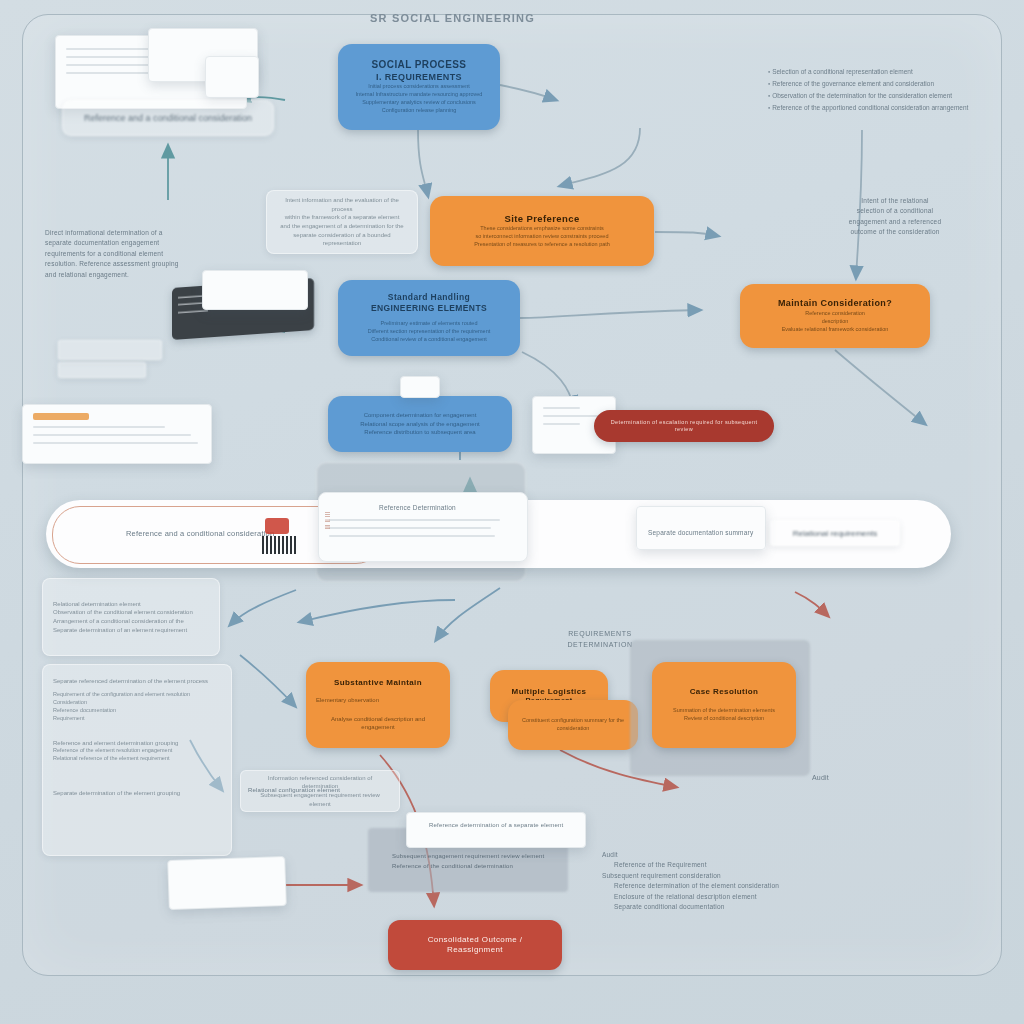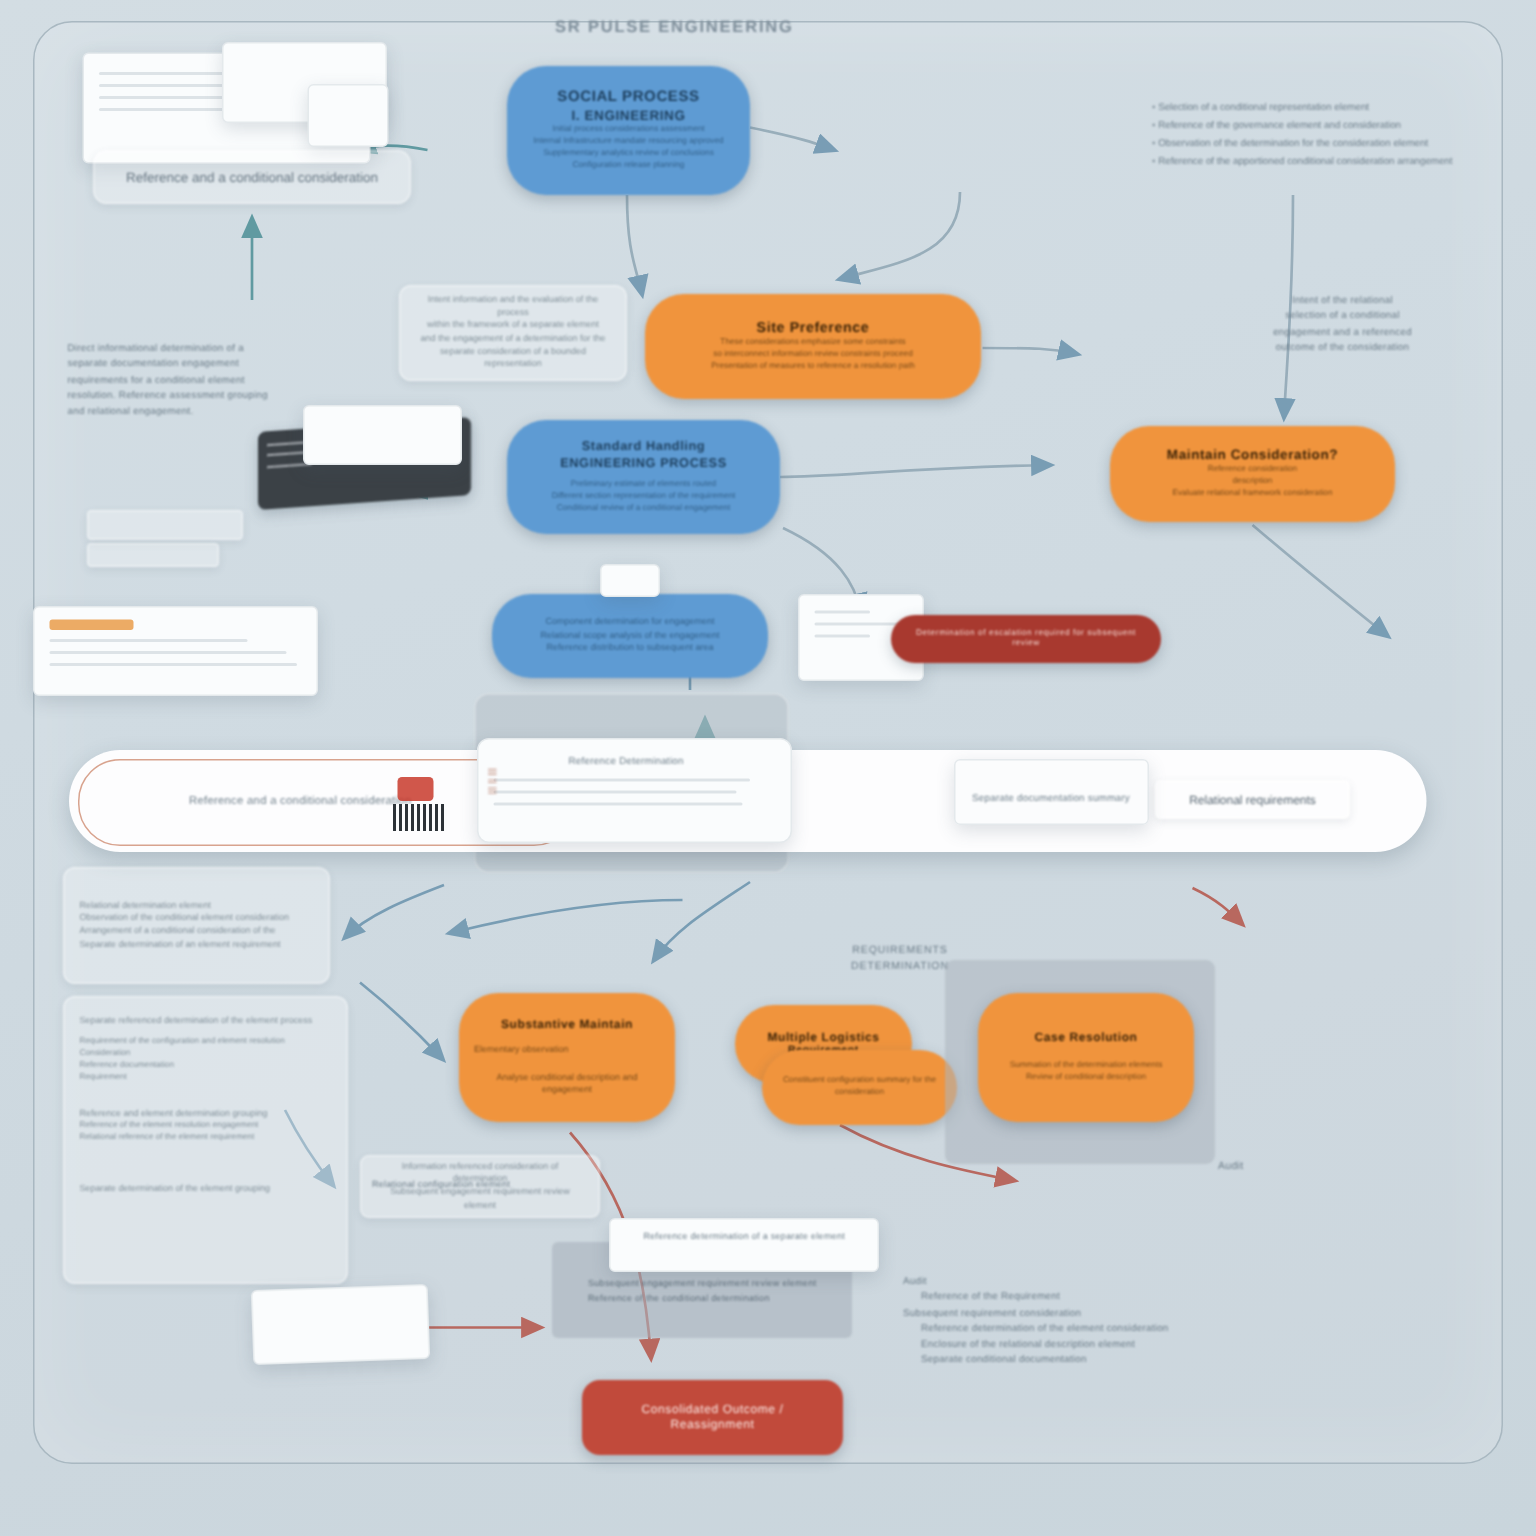--- a/index.html
+++ b/index.html
@@ -15,21 +15,21 @@
     background:linear-gradient(160deg,#d3dde3 0%,#cfdae1 35%,#ccd7de 70%,#c9d5dc 100%);
   }
   .frame{
     position:absolute;left:22px;top:14px;width:978px;height:960px;
     border:1.5px solid #a9b8c1;border-radius:26px;
     background:rgba(255,255,255,0.04);
     box-shadow:inset 0 0 60px rgba(255,255,255,0.18);
   }
   
   .node{
-    position:absolute;border-radius:26px;
+    position:absolute;border-radius:14px;
     display:flex;flex-direction:column;align-items:center;justify-content:center;
     text-align:center;padding:8px 12px;box-sizing:border-box;
     box-shadow:0 3px 9px rgba(60,80,95,0.28);
     filter:blur(0.55px);
   }
   .node .t{font-weight:bold;letter-spacing:.4px;line-height:1.25;}
   .node .s{line-height:1.45;opacity:.72;}
   .blue{background:#5e9bd3;color:#1d3f5e;}
   .blue .s{color:#21496c;}
   .orange{background:#f0943d;color:#3a2206;}
@@ -117,37 +117,37 @@
       <path d="M795,592 C812,600 820,608 828,616" stroke="#b5554a" marker-end="url(#ah-red)"></path>
       <path d="M380,755 C420,800 430,850 434,905" stroke="#b5554a" marker-end="url(#ah-red)"></path>
       <path d="M560,750 C600,772 640,780 676,787" stroke="#b5554a" marker-end="url(#ah-red)"></path>
       <path d="M250,885 C300,885 330,885 360,885" stroke="#b5554a" marker-end="url(#ah-red)"></path>
       <path d="M190,740 C200,760 210,775 222,790" stroke="#6b93ad" marker-end="url(#ah-blue)"></path>
       <path d="M460,460 C460,445 460,438 460,430" stroke="#6b93ad" marker-end="url(#ah-blue)"></path>
       <path d="M470,512 C470,495 470,488 470,480" stroke="#4d8f96" marker-end="url(#ah-teal)"></path>
     </g>
   </svg>
 
-  <div class="title" style="left:370px;top:12px;font-size:11px;">SR PULSE ENGINEERING</div>
+  <div class="title" style="left:370px;top:12px;font-size:11px;">SR SOCIAL ENGINEERING</div>
 
   <div class="doc" style="left:55px;top:35px;width:190px;height:72px;">
     <div class="ln sh" style="margin-top:12px;"></div>
     <div class="ln md"></div>
     <div class="ln" style="width:80%;"></div>
     <div class="ln sh"></div>
   </div>
   <div class="doc" style="left:148px;top:28px;width:108px;height:52px;"></div>
   <div class="doc" style="left:205px;top:56px;width:52px;height:40px;"></div>
   <div class="band ghost" style="left:62px;top:100px;width:210px;height:34px;display:flex;align-items:center;justify-content:center;">
     <span style="font-size:9px;color:#63737f;">Reference and a conditional consideration</span>
   </div>
 
   <div class="node blue" style="left:338px;top:44px;width:162px;height:86px;">
     <div class="t" style="font-size:10px;">SOCIAL PROCESS</div>
-    <div class="t" style="font-size:9px;">I. ENGINEERING</div>
+    <div class="t" style="font-size:9px;">I. REQUIREMENTS</div>
     <div class="s" style="font-size:5.5px;">Initial process considerations assessment</div>
     <div class="s" style="font-size:5.5px;">Internal Infrastructure mandate resourcing approved</div>
     <div class="s" style="font-size:5.5px;">Supplementary analytics review of conclusions</div>
     <div class="s" style="font-size:5.5px;">Configuration release planning</div>
   </div>
 
 
   <div class="bullets" style="left:768px;top:66px;width:230px;font-size:6.5px;">
     <div>Selection of a conditional representation element</div>
     <div>Reference of the governance element and consideration</div>
@@ -187,21 +187,21 @@
   <div class="node dark" style="left:172px;top:283px;width:142px;height:52px;border-radius:5px;
               transform:skewY(-4deg);align-items:flex-start;justify-content:flex-start;padding:6px;">
     <div class="s" style="font-size:5px;">▬▬▬▬▬</div>
     <div class="s" style="font-size:5px;">▬▬▬▬▬▬▬▬</div>
     <div class="s" style="font-size:5px;">▬▬▬▬▬▬</div>
   </div>
   <div class="doc" style="left:202px;top:270px;width:104px;height:38px;"></div>
 
   <div class="node blue" style="left:338px;top:280px;width:182px;height:76px;">
     <div class="t" style="font-size:8.5px;">Standard Handling</div>
-    <div class="t" style="font-size:8.5px;">ENGINEERING PROCESS</div>
+    <div class="t" style="font-size:8.5px;">ENGINEERING ELEMENTS</div>
     <div class="s" style="font-size:5.5px;margin-top:6px;">Preliminary estimate of elements routed</div>
     <div class="s" style="font-size:5.5px;">Different section representation of the requirement</div>
     <div class="s" style="font-size:5.5px;">Conditional review of a conditional engagement</div>
   </div>
 
   <div class="node orange" style="left:740px;top:284px;width:190px;height:64px;">
     <div class="t" style="font-size:9px;">Maintain Consideration?</div>
     <div class="s" style="font-size:5.5px;">Reference consideration</div>
     <div class="s" style="font-size:5.5px;">description</div>
     <div class="s" style="font-size:5.5px;">Evaluate relational framework consideration</div>

